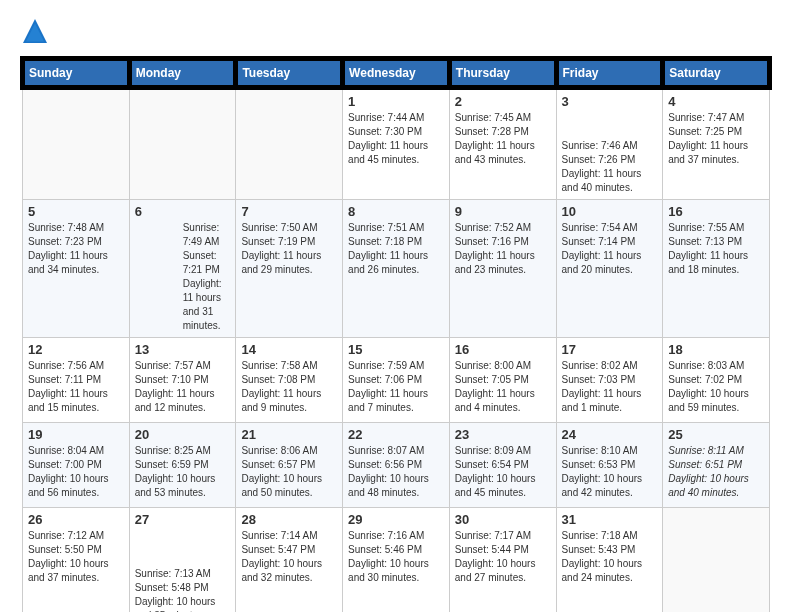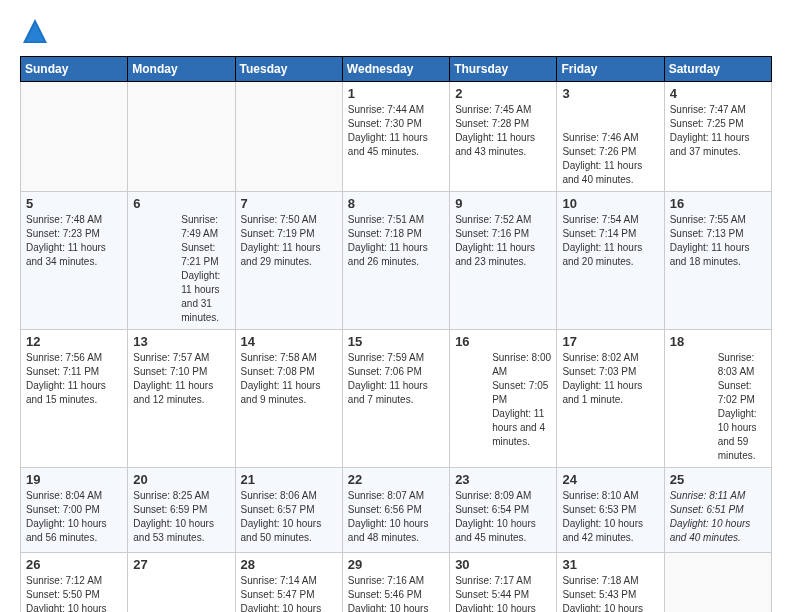--- a/index.html
+++ b/index.html
@@ -56,21 +56,21 @@
       width: 100%;
       border-collapse: collapse;
       table-layout: fixed;
     }
     thead th {
       background-color: #2e6db4;
       color: #fff;
       font-size: 12px;
       padding: 5px 4px;
       text-align: left;
-      border: 1px solid #000000;
+      border: 5px solid #000000;
     }
     tbody td {
       border: 1px solid #ccc;
       vertical-align: top;
       padding: 4px 5px;
       font-size: 10px;
       color: #333;
       height: 85px;
     }
     .day-num {
@@ -221,33 +221,33 @@
 Daylight: 11 hours and 9 minutes.</div>
           </td>
           <td>
             <span class="day-num">15</span>
             <div class="cell-info" style="white-space: pre-line;">Sunrise: 7:59 AM
 Sunset: 7:06 PM
 Daylight: 11 hours and 7 minutes.</div>
           </td>
           <td>
             <span class="day-num">16</span>
-            <div class="cell-info" style="white-space: pre-line; margin-left: 37px;">Sunrise: 8:00 AM
+            <div class="cell-info" style="white-space: pre-line;">Sunrise: 8:00 AM
 Sunset: 7:05 PM
 Daylight: 11 hours and 4 minutes.</div>
           </td>
           <td>
             <span class="day-num">17</span>
             <div class="cell-info" style="white-space: pre-line;">Sunrise: 8:02 AM
 Sunset: 7:03 PM
 Daylight: 11 hours and 1 minute.</div>
           </td>
           <td>
             <span class="day-num">18</span>
-            <div class="cell-info" style="white-space: pre-line; margin-left: 48px;">Sunrise: 8:03 AM
+            <div class="cell-info" style="white-space: pre-line;">Sunrise: 8:03 AM
 Sunset: 7:02 PM
 Daylight: 10 hours and 59 minutes.</div>
           </td>
         </tr>
         <tr>
           <td>
             <span class="day-num">19</span>
             <div class="cell-info" style="white-space: pre-line;">Sunrise: 8:04 AM
 Sunset: 7:00 PM
 Daylight: 10 hours and 56 minutes.</div>

